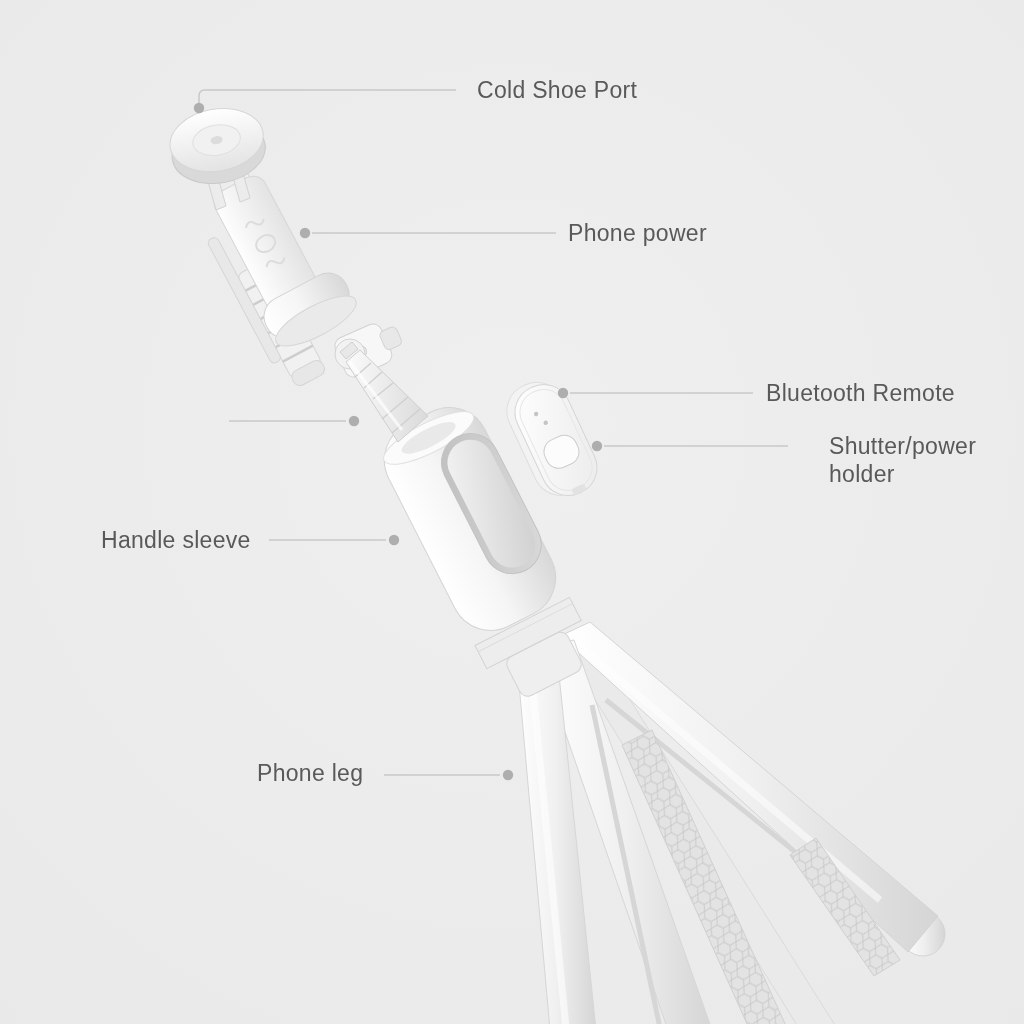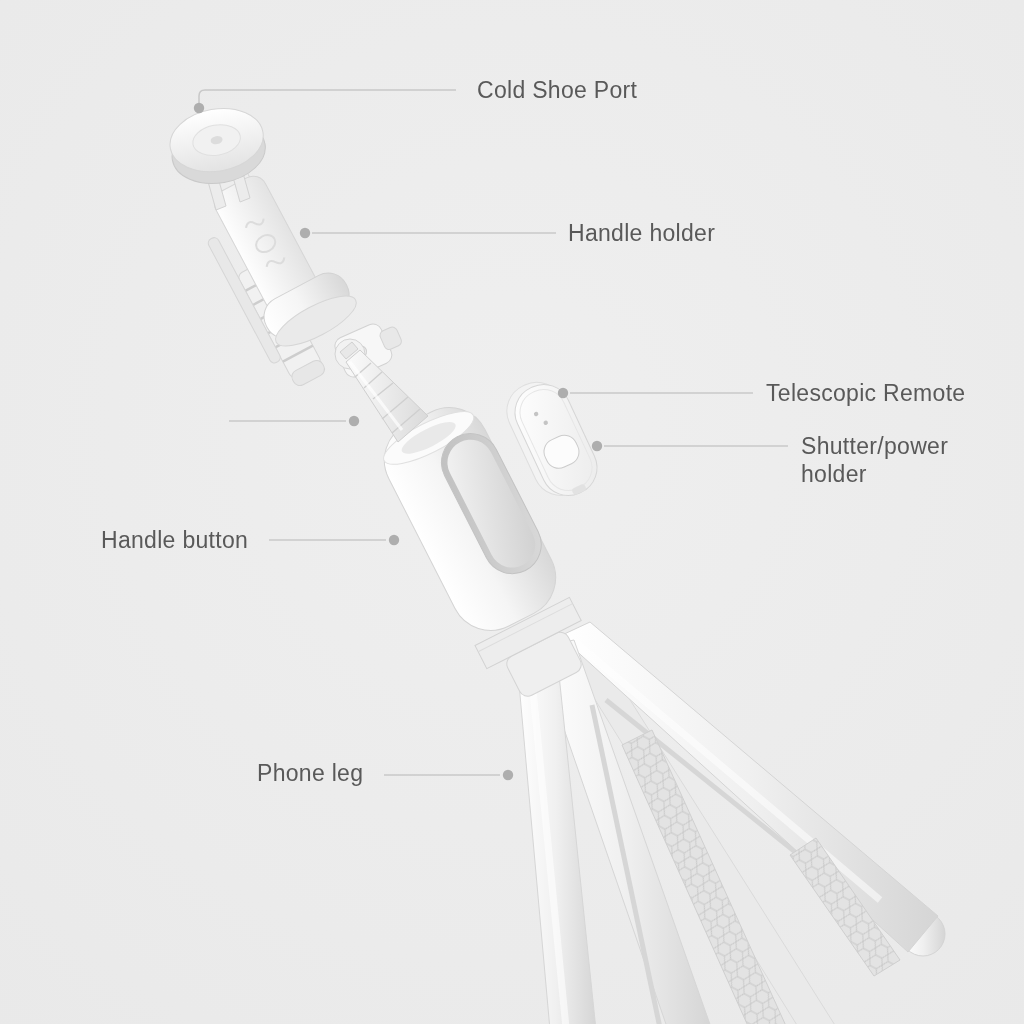--- a/index.html
+++ b/index.html
@@ -8,21 +8,21 @@
   .stage svg{position:absolute;left:0;top:0;}
   .label{
     position:absolute;
     color:#595959;
     font-size:23px;
     line-height:28px;
     letter-spacing:.3px;
     white-space:nowrap;
     user-select:none;
   }
-  .label span{display:block;}
+  .label span{display:block;margin-left:28px;}
 </style>
 </head>
 <body>
 
 <div class="stage">
 
 <svg width="1024" height="1024" viewBox="0 0 1024 1024" aria-hidden="true">
   <defs>
     <radialGradient id="bgGrad" cx="50%" cy="42%" r="78%">
       <stop offset="0" stop-color="#efefef"></stop>
@@ -174,21 +174,21 @@
     <circle cx="305" cy="233" r="5.2"></circle>
     <circle cx="563" cy="393" r="5.2"></circle>
     <circle cx="597" cy="446" r="5.2"></circle>
     <circle cx="354" cy="421" r="5.2"></circle>
     <circle cx="394" cy="540" r="5.2"></circle>
     <circle cx="508" cy="775" r="5.2"></circle>
   </g>
 </svg>
 
   <div class="label" style="left:477px;top:76px">Cold Shoe Port</div>
-  <div class="label" style="left:568px;top:219px">Handle holder</div>
-  <div class="label" style="left:766px;top:379px">Telescopic Remote</div>
+  <div class="label" style="left:568px;top:219px">Phone power</div>
+  <div class="label" style="left:766px;top:379px">Bluetooth Remote</div>
   <div class="label" style="left:801px;top:432px">
     <span>Shutter/power</span>
     <span>holder</span>
   </div>
-  <div class="label" style="left:101px;top:526px">Handle button</div>
+  <div class="label" style="left:101px;top:526px">Handle sleeve</div>
   <div class="label" style="left:257px;top:759px">Phone leg</div>
 </div>
 
 </body></html>

